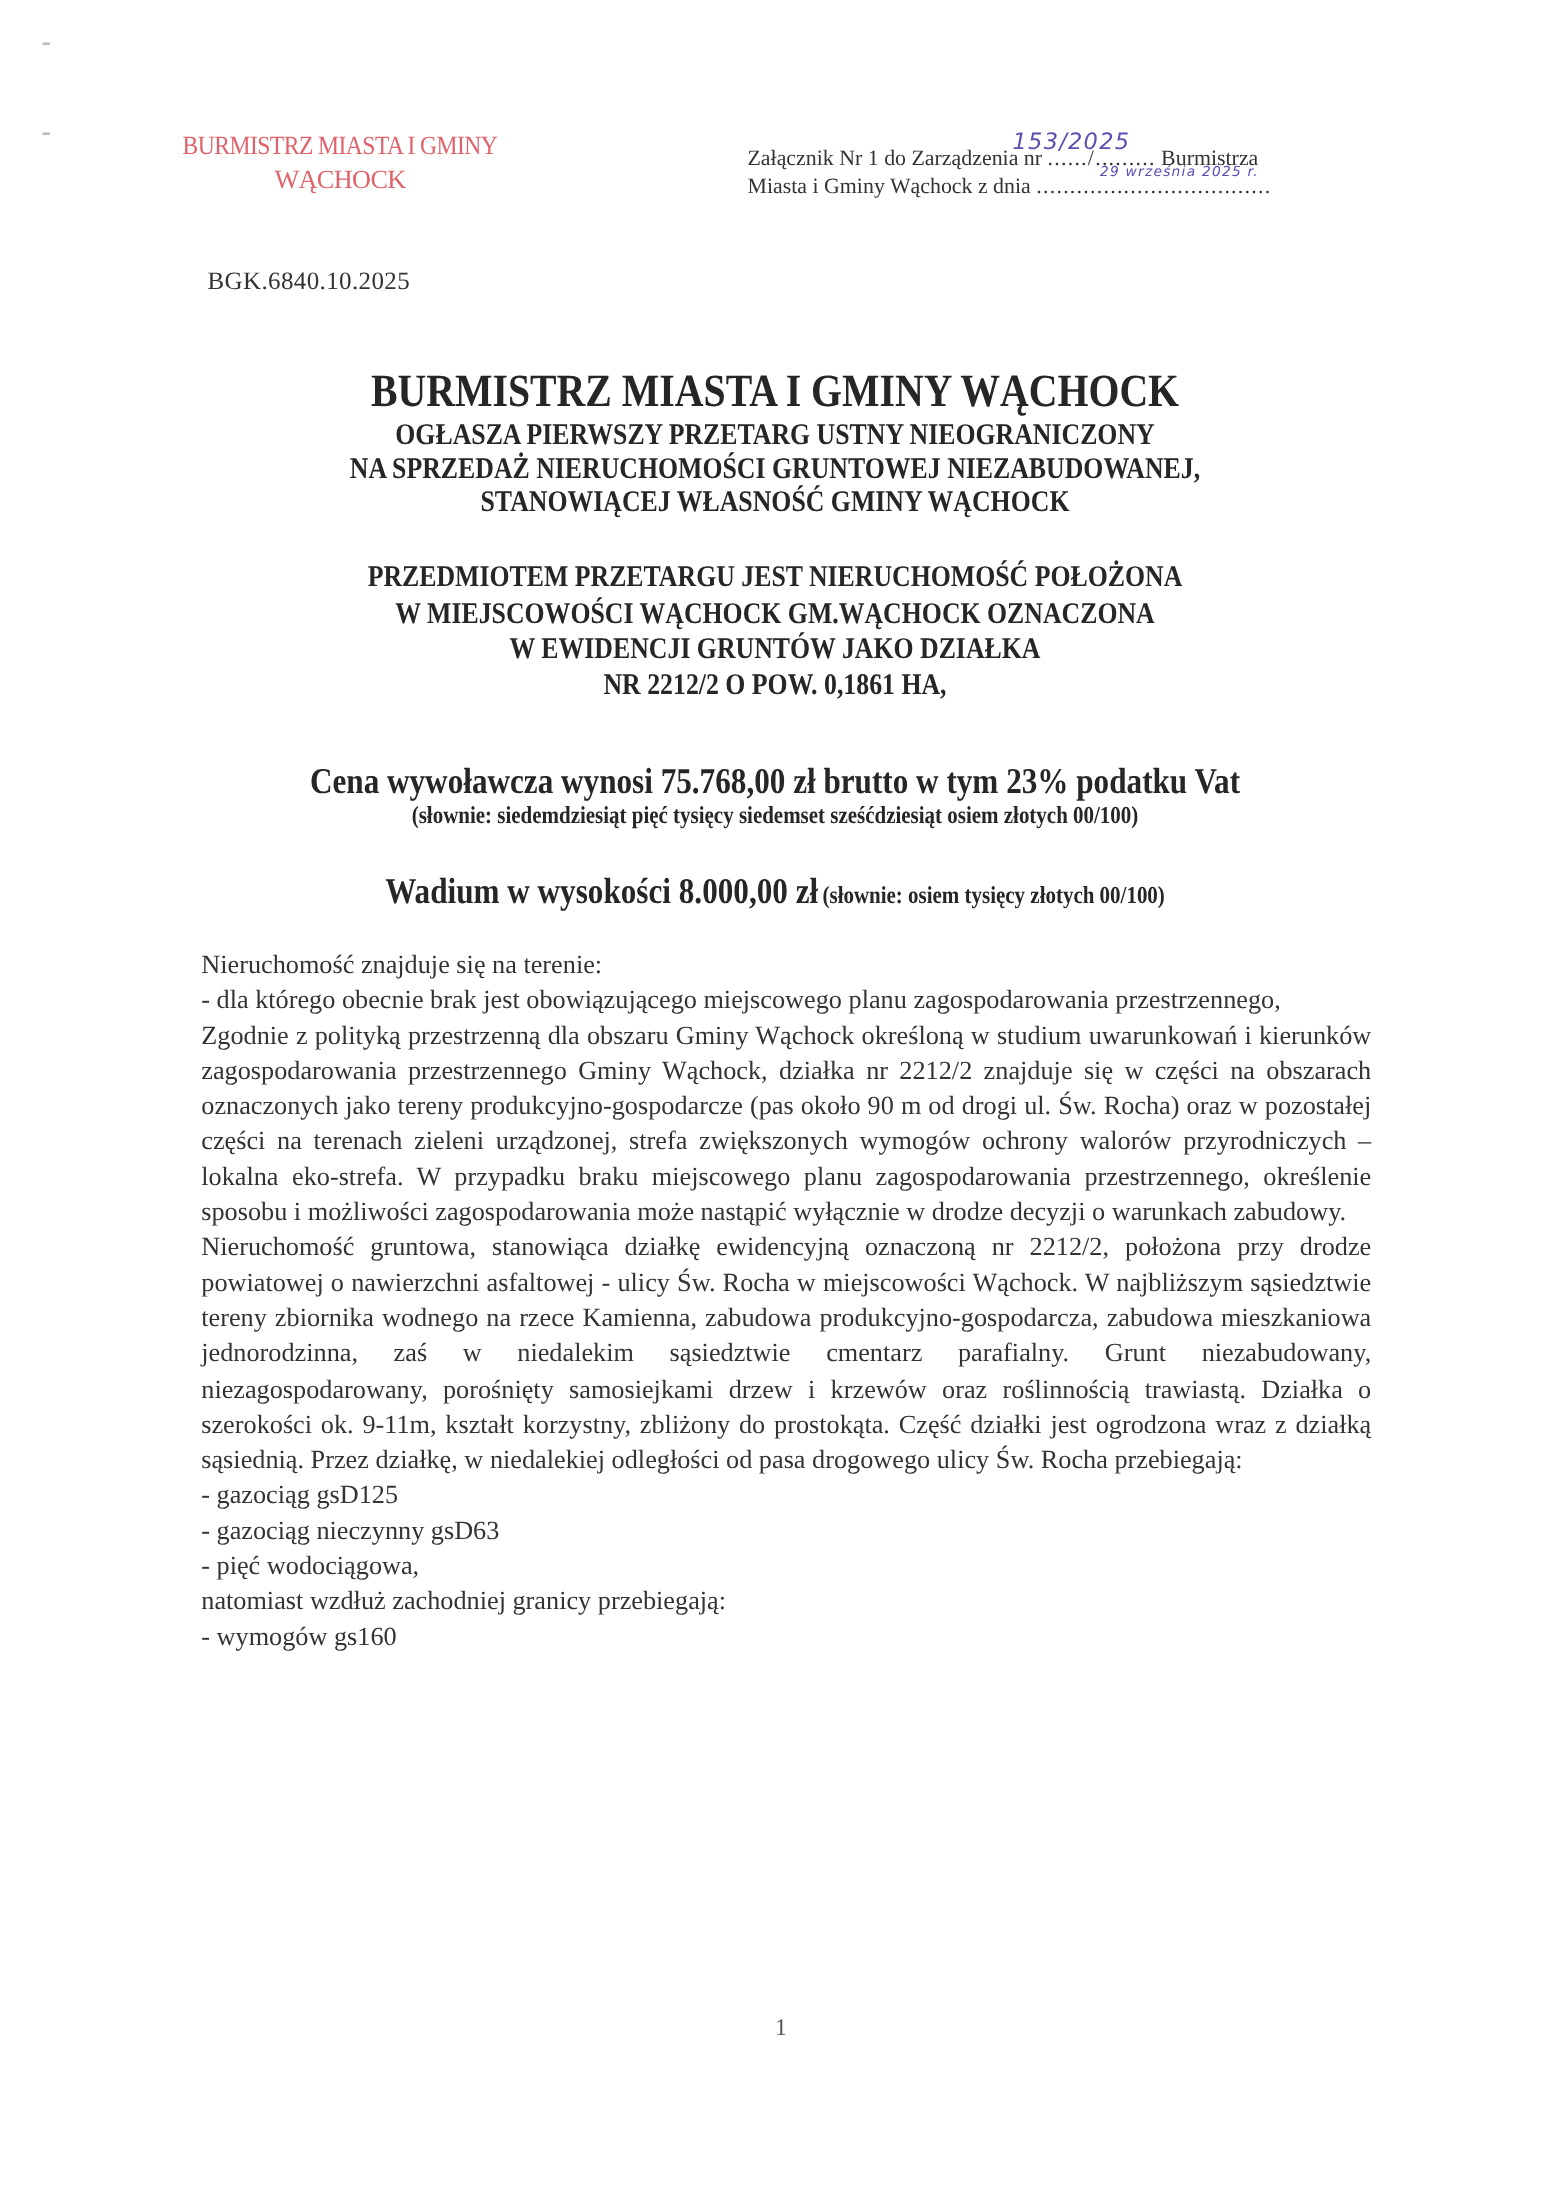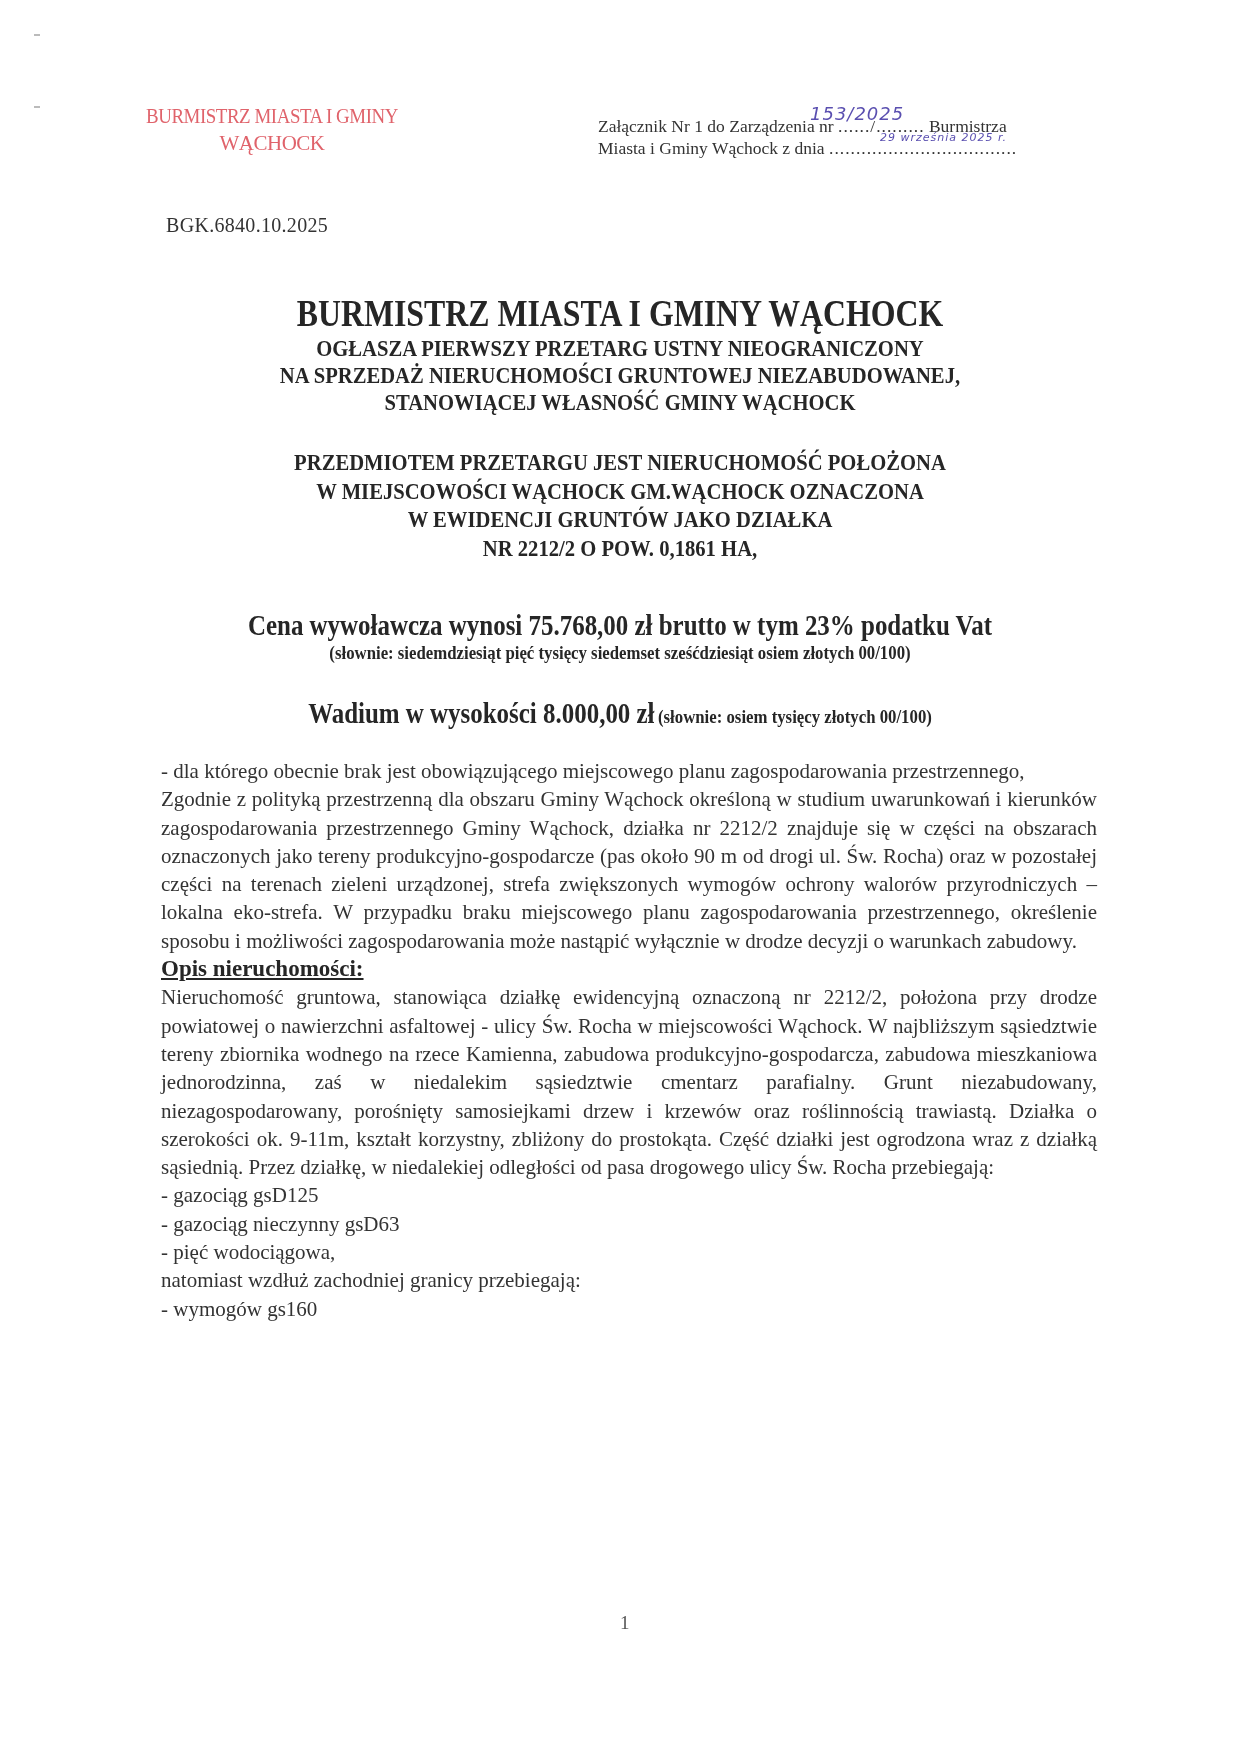--- a/index.html
+++ b/index.html
@@ -74,23 +74,23 @@
 
 <div class="abs h-block price">Cena wywoławcza wynosi 75.768,00 zł brutto w tym 23% podatku Vat</div>
 <div class="abs h-block price-words">(słownie: siedemdziesiąt pięć tysięcy siedemset sześćdziesiąt osiem złotych 00/100)</div>
 
 <div class="abs h-block wadium">
   <span class="big">Wadium w wysokości 8.000,00 zł</span>
   <span class="small">(słownie: osiem tysięcy złotych 00/100)</span>
 </div>
 
 <div class="abs body" style="top:757px;">
+  <p>Nieruchomość znajduje się na terenie:</p>
   <p>- dla którego obecnie brak jest obowiązującego miejscowego planu zagospodarowania przestrzennego,</p>
   <p class="last">Zgodnie z polityką przestrzenną dla obszaru Gminy Wąchock określoną w studium uwarunkowań i kierunków zagospodarowania przestrzennego Gminy Wąchock, działka nr 2212/2 znajduje się w części na obszarach oznaczonych jako tereny produkcyjno-gospodarcze (pas około 90 m od drogi ul. Św. Rocha) oraz w pozostałej części na terenach zieleni urządzonej, strefa zwiększonych wymogów ochrony walorów przyrodniczych – lokalna eko-strefa. W przypadku braku miejscowego planu zagospodarowania przestrzennego, określenie sposobu i możliwości zagospodarowania może nastąpić wyłącznie w drodze decyzji o warunkach zabudowy.</p>
-  <p class="heading-u">Opis nieruchomości:</p>
   <p class="last">Nieruchomość gruntowa, stanowiąca działkę ewidencyjną oznaczoną nr 2212/2, położona przy drodze powiatowej o nawierzchni asfaltowej - ulicy Św. Rocha w miejscowości Wąchock. W najbliższym sąsiedztwie tereny zbiornika wodnego na rzece Kamienna, zabudowa produkcyjno-gospodarcza, zabudowa mieszkaniowa jednorodzinna, zaś w niedalekim sąsiedztwie cmentarz parafialny.  Grunt niezabudowany, niezagospodarowany, porośnięty samosiejkami drzew i krzewów oraz roślinnością trawiastą. Działka o szerokości ok. 9-11m, kształt korzystny, zbliżony do prostokąta. Część działki jest ogrodzona wraz z działką sąsiednią. Przez działkę, w niedalekiej odległości od pasa drogowego ulicy Św. Rocha przebiegają:</p>
   <p>- gazociąg gsD125</p>
   <p>- gazociąg nieczynny gsD63</p>
   <p>- pięć wodociągowa,</p>
   <p>natomiast wzdłuż zachodniej granicy przebiegają:</p>
   <p>- wymogów gs160</p>
 </div>
 
 <div class="abs pagenum">1</div>
 

